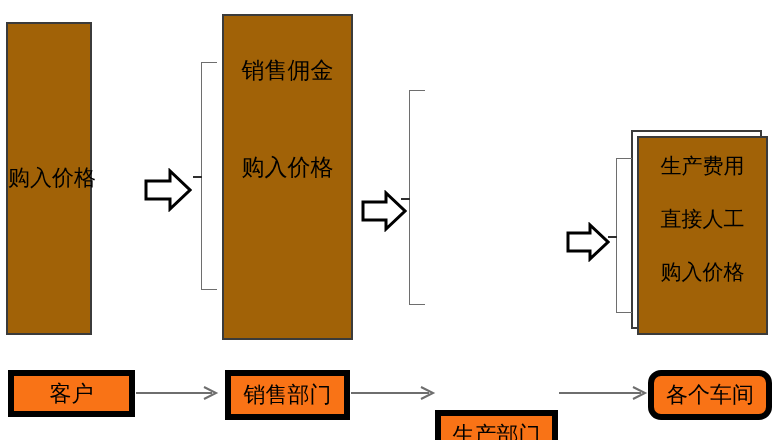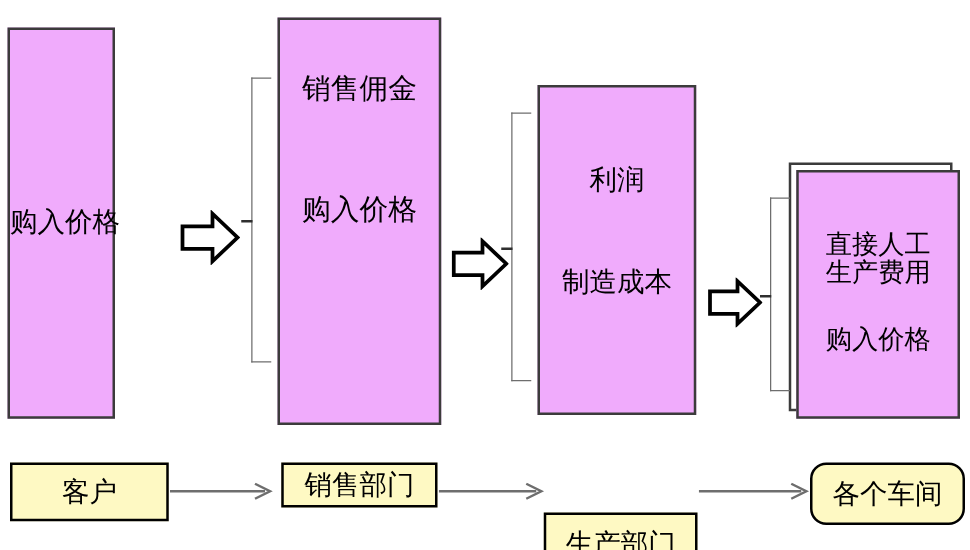--- a/index.html
+++ b/index.html
@@ -9,21 +9,21 @@
     font-family:"Liberation Sans","DejaVu Sans",sans-serif;
     overflow:hidden;
   }
   #stage{position:relative;width:776px;height:440px;}
 
   
   .cost-box{
     position:absolute;
     box-sizing:border-box;
     border:2px solid #3b3b3b;
-    background:#f0abfc;
+    background:#a16207;
     display:flex;
     flex-direction:column;
     align-items:center;
     z-index:3;
   }
   .cost-box .line{
     width:100%;
     text-align:center;
     color:#000000;
     font-size:22px;
@@ -83,32 +83,32 @@
   
   .block-arrow{position:absolute;z-index:5;}
   #arrow1{left:144px;top:168px;}
   #arrow2{left:361px;top:190px;}
   #arrow3{left:566px;top:222px;}
 
   
   .dept-box{
     position:absolute;
     box-sizing:border-box;
-    border:2px solid #000000;
-    background:#fef9c3;
+    border:6px solid #000000;
+    background:#f97316;
     display:flex;
     align-items:center;
     justify-content:center;
     color:#000000;
     font-size:22px;
     white-space:nowrap;
     z-index:3;
   }
   #dept1{left:8px;top:370px;width:127px;height:47px;}
-  #dept2{left:225px;top:370px;width:125px;height:36px;}
+  #dept2{left:225px;top:370px;width:125px;height:50px;}
   #dept3{left:435px;top:370px;width:123px;height:50px;margin-top:40px;}
   #dept4{left:648px;top:370px;width:124px;height:50px;border-radius:13px;}
 
   .thin-arrow{position:absolute;z-index:4;}
   #tarrow1{left:136px;top:386px;}
   #tarrow2{left:351px;top:386px;}
   #tarrow3{left:559px;top:386px;}
 </style>
 </head>
 <body>
@@ -137,39 +137,35 @@
   <div class="block-arrow" id="arrow2">
     <svg width="46" height="42" viewBox="0 0 46 42">
       <polygon points="2,12 25,12 25,3 44,21 25,39 25,30 2,30" fill="#ffffff" stroke="#000000" stroke-width="3" stroke-linejoin="miter"></polygon>
     </svg>
   </div>
 
   <div class="bracket" id="bracket3">
     <div class="nub"></div>
   </div>
 
-  <div class="cost-box" id="box3">
-    <div class="line first">利润</div>
-    <div class="line second">制造成本</div>
-  </div>
 
   <div class="block-arrow" id="arrow3">
     <svg width="44" height="40" viewBox="0 0 44 40">
       <polygon points="2,11 24,11 24,3 42,20 24,37 24,29 2,29" fill="#ffffff" stroke="#000000" stroke-width="3" stroke-linejoin="miter"></polygon>
     </svg>
   </div>
 
   <div class="bracket" id="bracket4">
     <div class="nub"></div>
   </div>
 
   <div class="stack-sheet" id="box4-sheet1"></div>
   <div class="cost-box" id="box4">
+    <div class="line first">生产费用</div>
     <div class="line second">直接人工</div>
-    <div class="line first">生产费用</div>
     <div class="line third">购入价格</div>
   </div>
 
   <div class="dept-box" id="dept1">客户</div>
 
   <div class="thin-arrow" id="tarrow1">
     <svg width="86" height="14" viewBox="0 0 86 14">
       <line x1="0" y1="7" x2="76" y2="7" stroke="#6e6e6e" stroke-width="2"></line>
       <polyline points="68,1 80,7 68,13" fill="none" stroke="#6e6e6e" stroke-width="2"></polyline>
     </svg>

